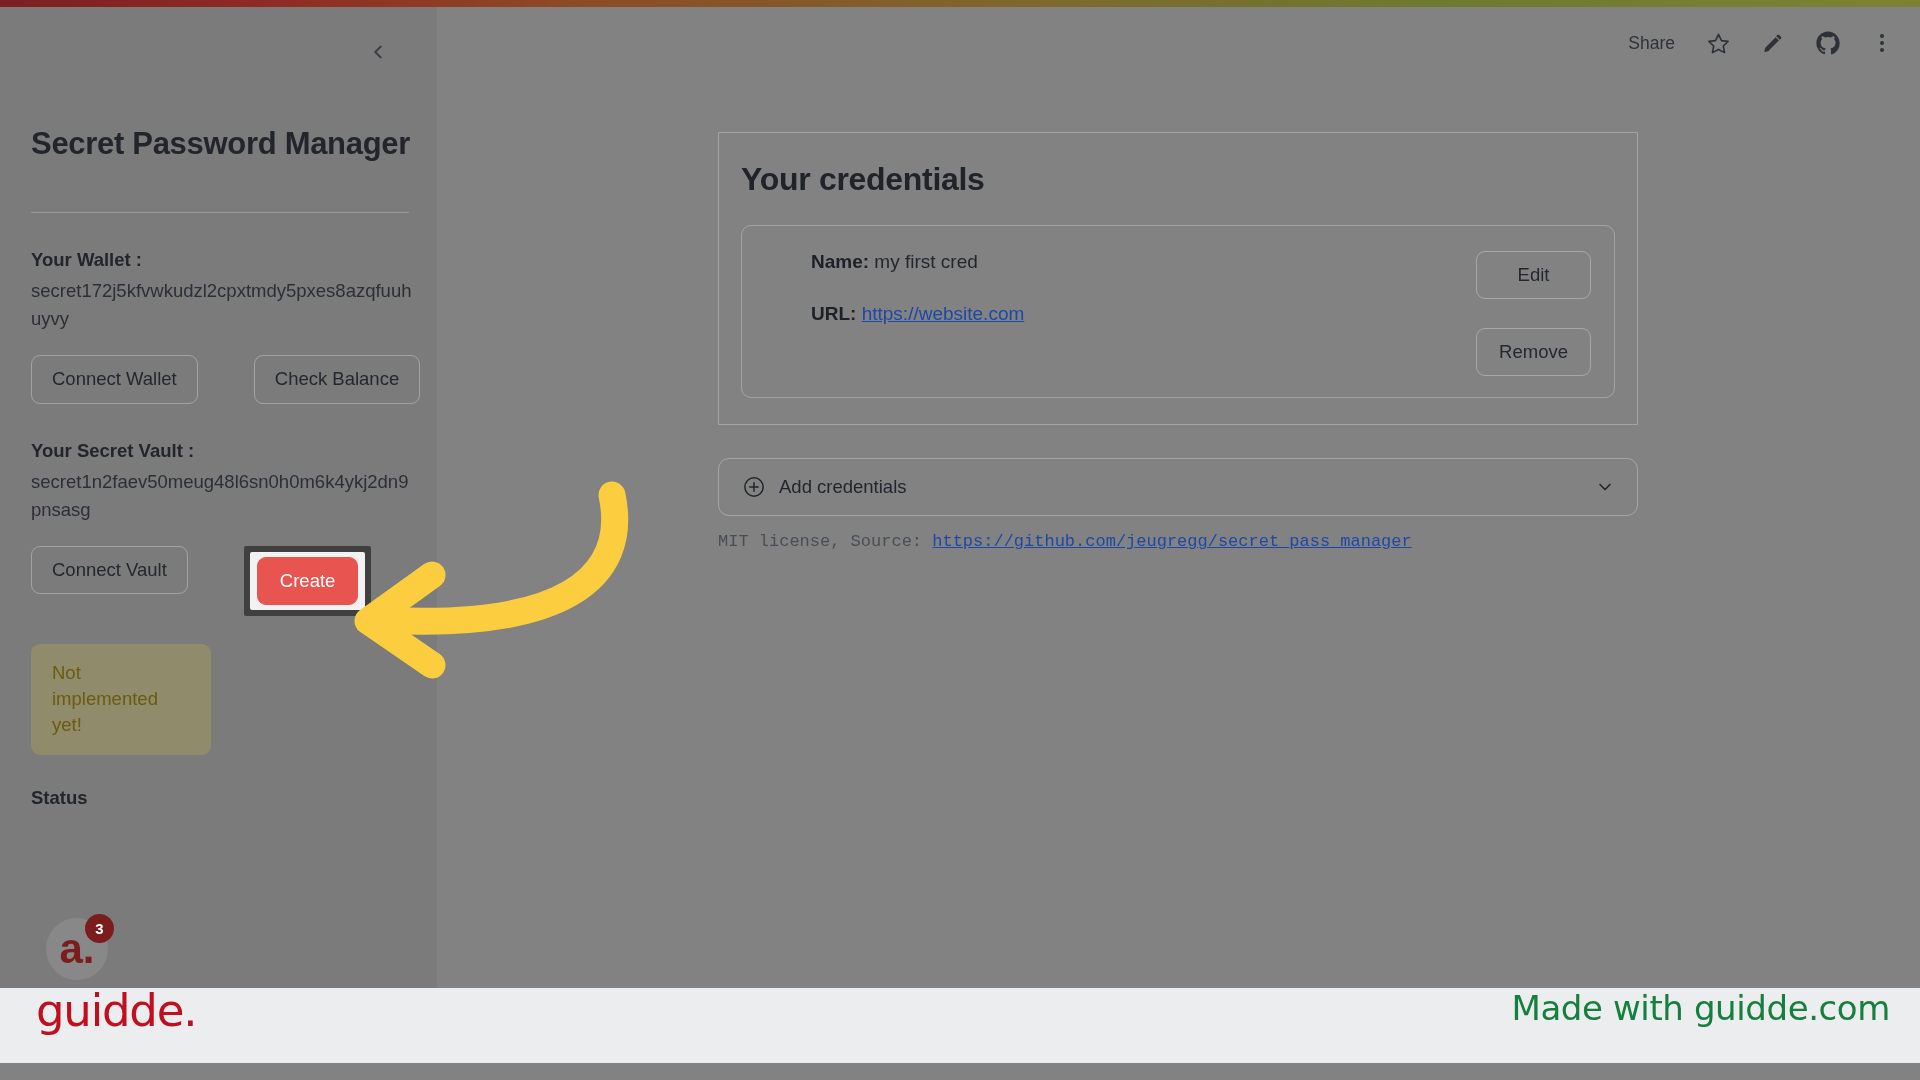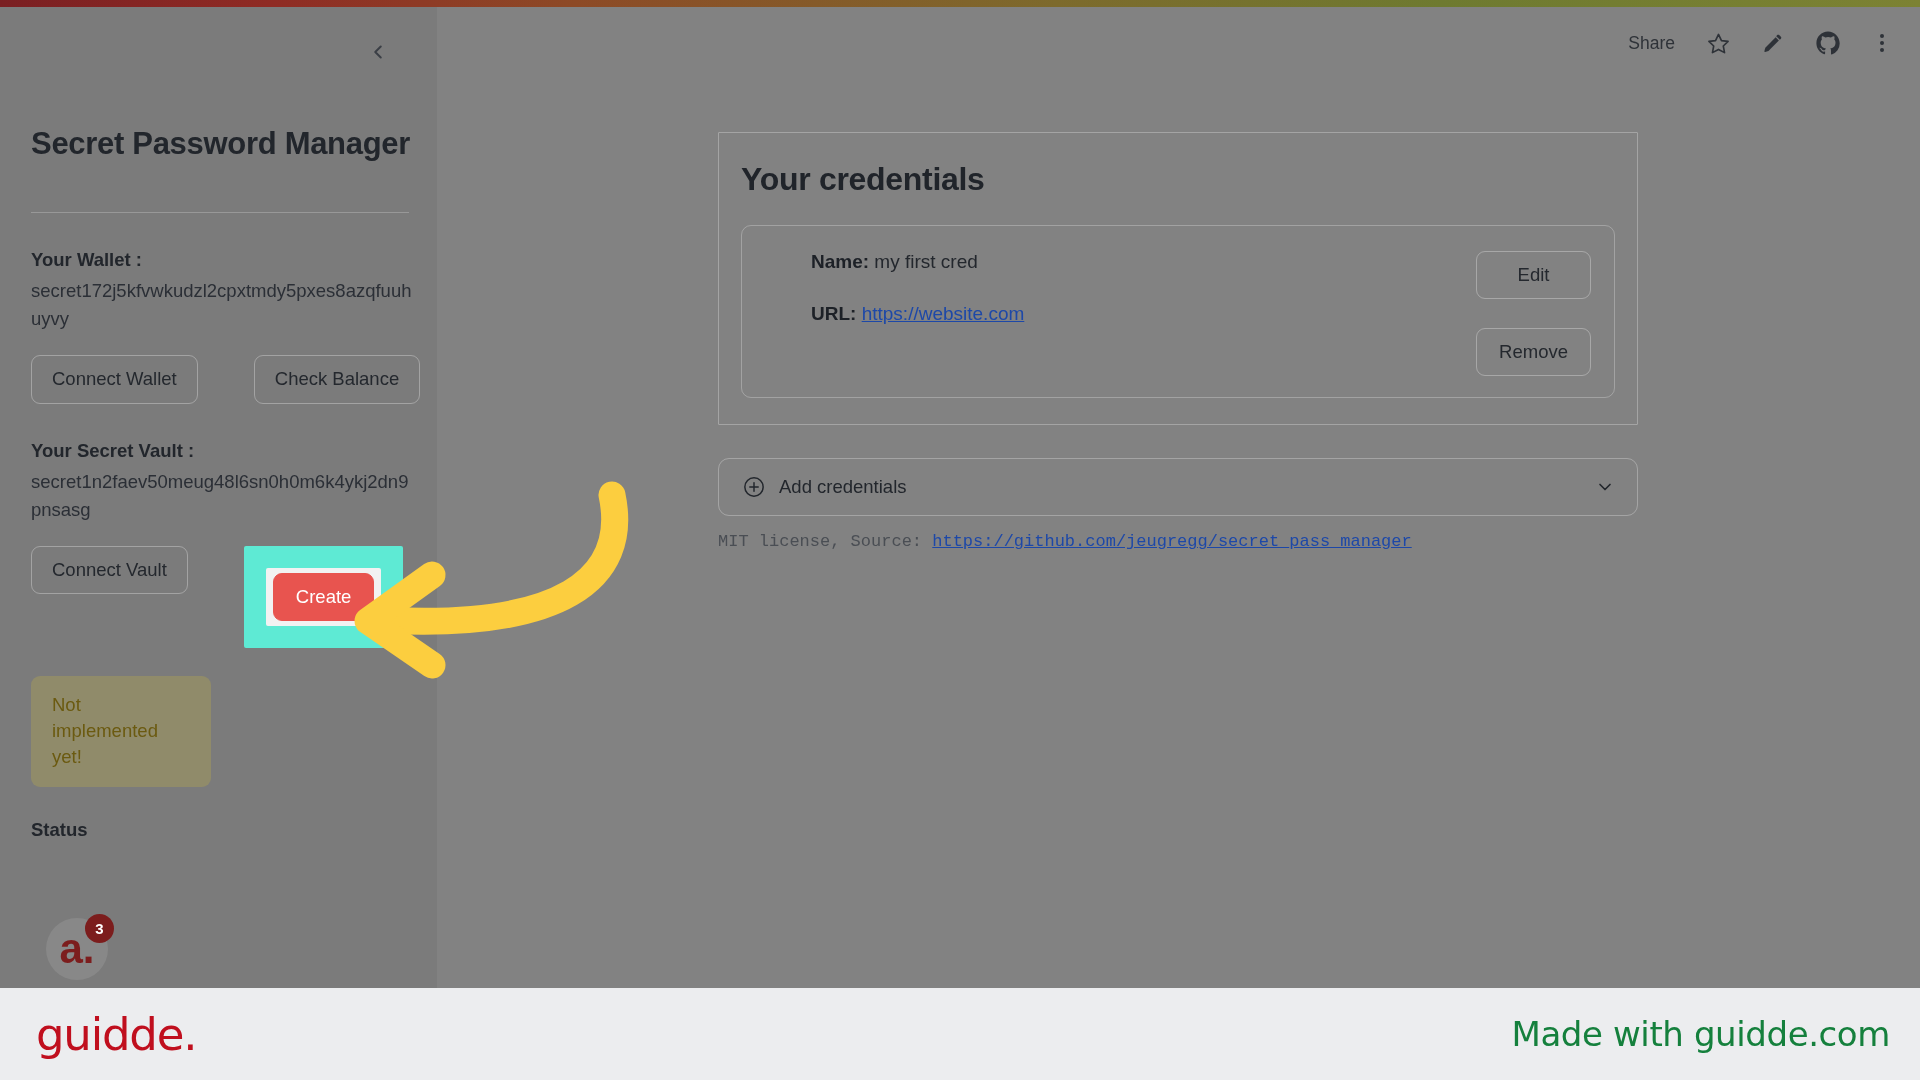--- a/index.html
+++ b/index.html
@@ -81,22 +81,22 @@
     font-size: 18.5px;
     font-family: "Liberation Sans", sans-serif;
     padding: 12px 22px;
     cursor: pointer;
     white-space: nowrap;
   }
 
   
   #create-highlight {
     position: relative;
-    background: #5eead4;
-    padding: 22px;
+    background: #404040;
+    padding: 6px;
     border-radius: 2px;
   }
   #create-highlight .inner-white {
     background: #f2f2f2;
     padding: 5px 7px;
     border-radius: 2px;
   }
 
   .alert-warning {
     margin-top: 28px;
@@ -191,23 +191,23 @@
 
   
   #arrow-layer {
     position: absolute; left: 0; top: 0; width: 1920px; height: 988px;
     pointer-events: none;
   }
 
   
   #footer {
     position: absolute; left: 0; top: 988px;
-    width: 1920px; height: 92px;
+    width: 1920px; height: 75px;
     background: #ECEDEF;
-    display: flex; align-items: center; justify-content: space-between;
+    display: flex; justify-content: space-between;
     padding: 0 30px 0 36px;
   }
   #guidde-logo {
     font-size: 45px; color: #C00F1E; font-weight: normal;
     letter-spacing: -1.2px; line-height: 1;
     font-family: "DejaVu Sans", sans-serif;
   }
   #made-with {
     font-size: 34px; color: #15803d; letter-spacing: -0.4px;
     font-family: "DejaVu Sans", sans-serif;

